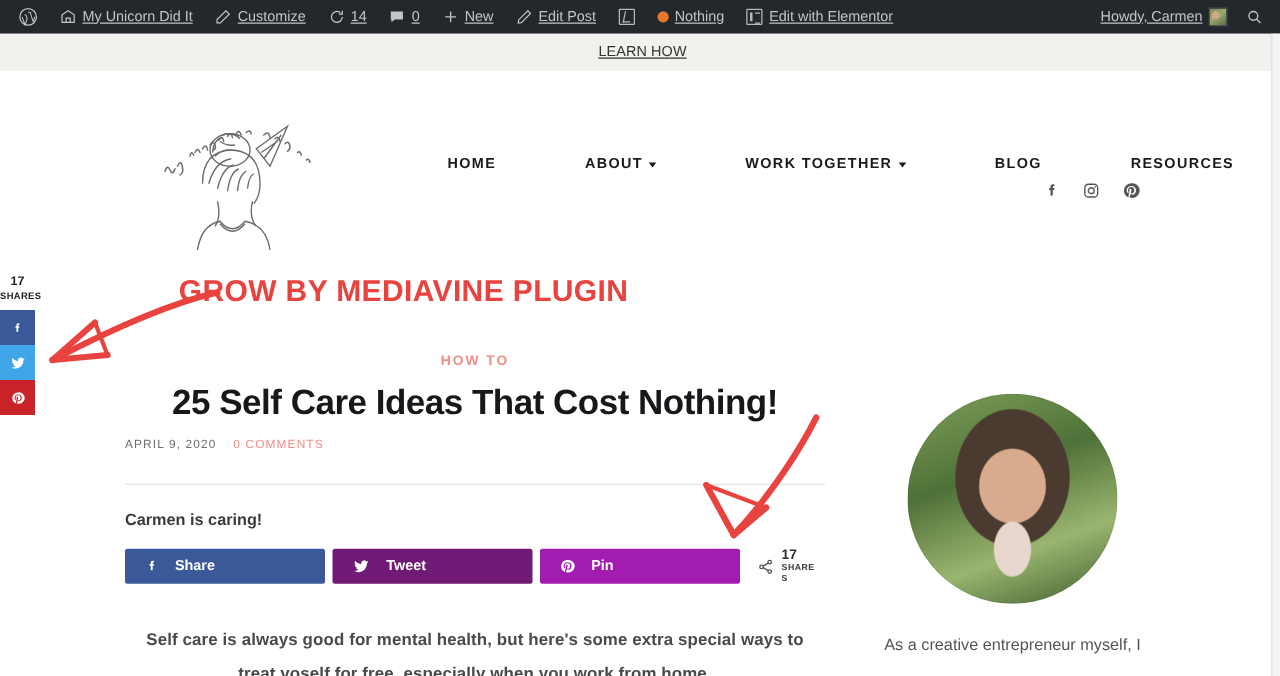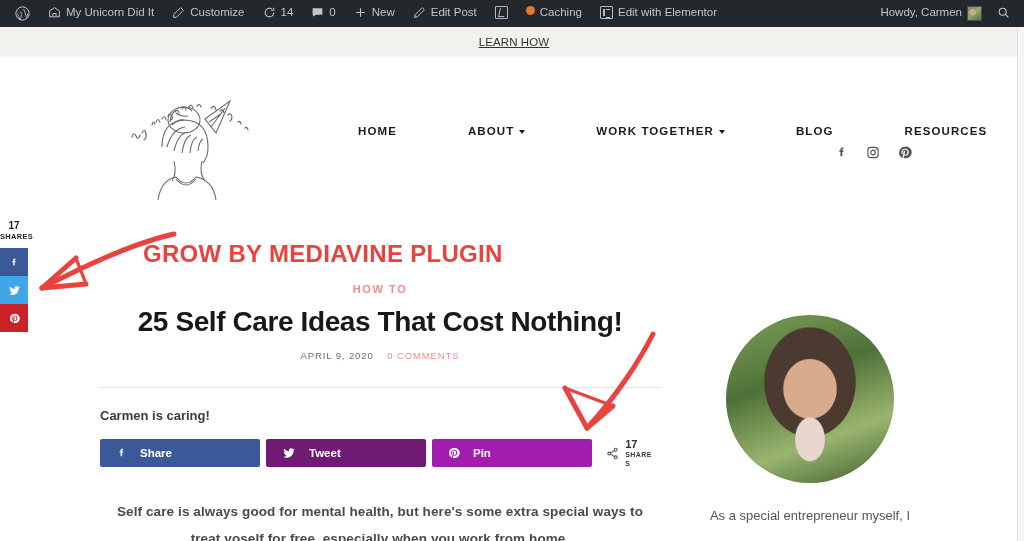--- a/index.html
+++ b/index.html
@@ -20,26 +20,27 @@
   .adminbar {
     position: absolute; top: 0; left: 0;
     width: 1024px; height: 27px;
     background: #23282d;
     display: flex; align-items: center;
     color: #c3c4c6;
     font-size: 11.5px;
     padding-left: 6px;
   }
   .ab-item {
-    display: flex; align-items: flex-start;
+    display: flex; align-items: center;
     gap: 5px;
     height: 15px;
     padding: 0 9px;
     white-space: nowrap;
     color: #c3c4c6;
+    text-decoration: underline;
   }
   .ab-item .glyph { display: inline-flex; align-items: center; justify-content: center; }
   .ab-spacer { flex: 1 1 auto; }
   .ab-right { display: flex; align-items: center; padding-right: 8px; gap: 7px; }
   .ab-avatar {
     width: 15px; height: 15px;
     background:
       radial-gradient(circle at 35% 40%, #cfa88a 0 28%, transparent 29%),
       linear-gradient(145deg,#7d8b5a 0%, #9aa96d 45%, #5c6b46 100%);
     border: 1px solid #4b4f53;
@@ -143,21 +144,21 @@
   .kicker {
     text-align: center; font-size: 11px; letter-spacing: 1.6px;
     font-weight: bold; color: #f08d86;
   }
   .post-title {
     text-align: center;
     font-size: 28px; font-weight: bold; color: #16181b;
     letter-spacing: -.4px; margin-top: 11px; line-height: 1.15;
   }
   .post-meta {
-    text-align: center; margin-top: 12px;
+    text-align: left; margin-top: 12px;
     font-size: 9.5px; letter-spacing: .9px; color: #6d6d6d;
   }
   .post-meta .comments { color: #f08d86; margin-left: 10px; }
   .rule {
     height: 1px; background: #e4e4e4; margin-top: 26px;
   }
   .sharing-title {
     margin-top: 20px; font-size: 13px; font-weight: bold; color: #3b3b3b;
   }
   .share-row {
@@ -202,21 +203,21 @@
       linear-gradient(160deg, #7fa05a 0%, #4e7138 38%, #9ab56f 70%, #3e5c2d 100%);
     box-shadow: inset 0 0 0 1px rgba(0,0,0,.04);
   }
   .sidebar-text {
     margin-top: 20px; font-size: 13px; color: #555;
     line-height: 2.0;
   }
 
   
   .anno-text {
-    position: absolute; left: 143px; top: 240px;
+    position: absolute; left: 143px; top: 220px;
     font-size: 24px; font-weight: bold; letter-spacing: .3px;
     color: #e8433f; white-space: nowrap; z-index: 8;
   }
   .anno-svg { position: absolute; z-index: 7; pointer-events: none; }
 
   
   .page-edge {
     position: absolute; right: 0; top: 27px; width: 7px; height: 514px;
     background: #f5f5f5; border-left: 1px solid #e0e0e0;
   }
@@ -292,21 +293,21 @@
       </span>
       <span>Edit Post</span>
     </div>
 
     <div class="ab-item">
       <span class="yoast-ico"></span>
     </div>
 
     <div class="ab-item">
       <span class="orange-dot"></span>
-      <span>Caching</span>
+      <span>Nothing</span>
     </div>
 
     <div class="ab-item">
       <span class="elem-ico"></span>
       <span>Edit with Elementor</span>
     </div>
 
     <div class="ab-spacer"></div>
 
     <div class="ab-right">
@@ -464,21 +465,21 @@
 
     <div class="lede">
       <span>Self care is always good for mental health, but here's some extra special ways to treat</span>
       <span>yoself for free, especially when you work from home.</span>
     </div>
   </div>
 
   <aside class="sidebar">
     <div class="avatar-big"></div>
     <div class="sidebar-text">
-      <span>As a special entrepreneur myself, I</span><br>
+      <span>As a creative entrepreneur myself, I</span><br>
       
     </div>
   </aside>
 
   <div class="anno-text">GROW BY MEDIAVINE PLUGIN</div>
 
   <svg class="anno-svg" style="left:28px; top:228px;" width="150" height="85">
     <g fill="none" stroke="#e8433f" stroke-width="5" stroke-linecap="round">
       <path d="M146 6 C110 14, 60 36, 14 60"></path>
       <path d="M14 60 L48 30"></path>

